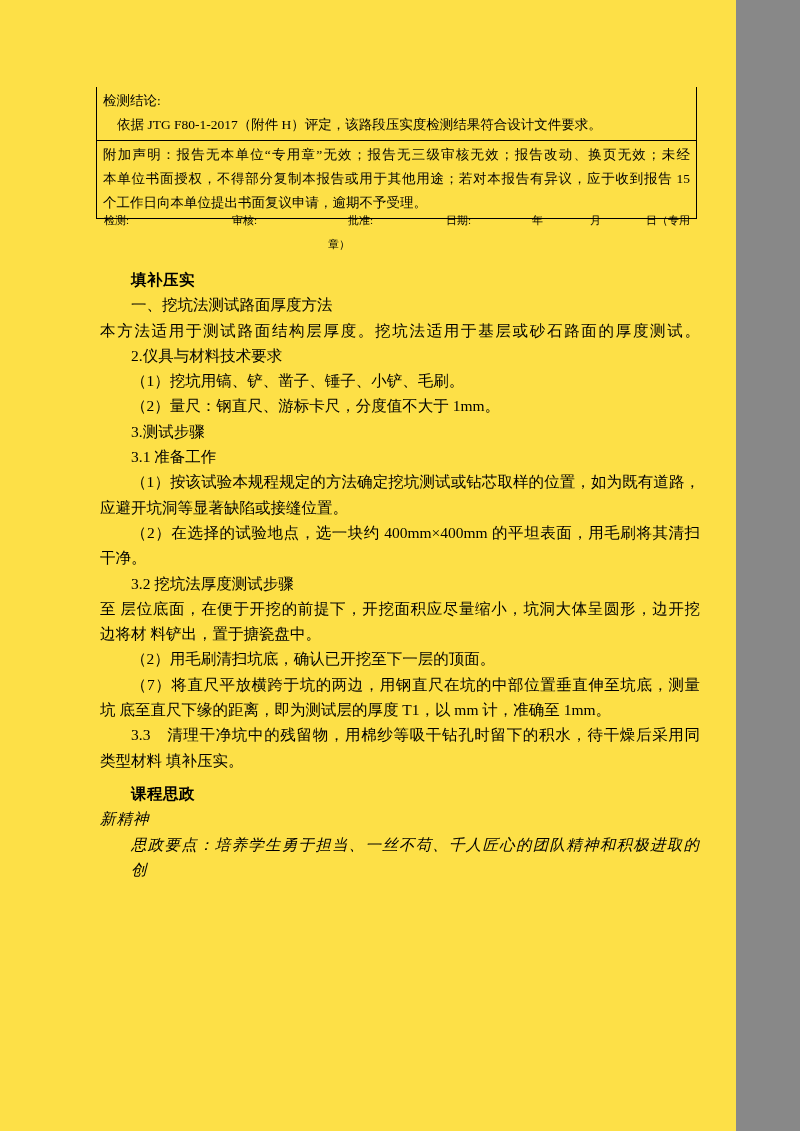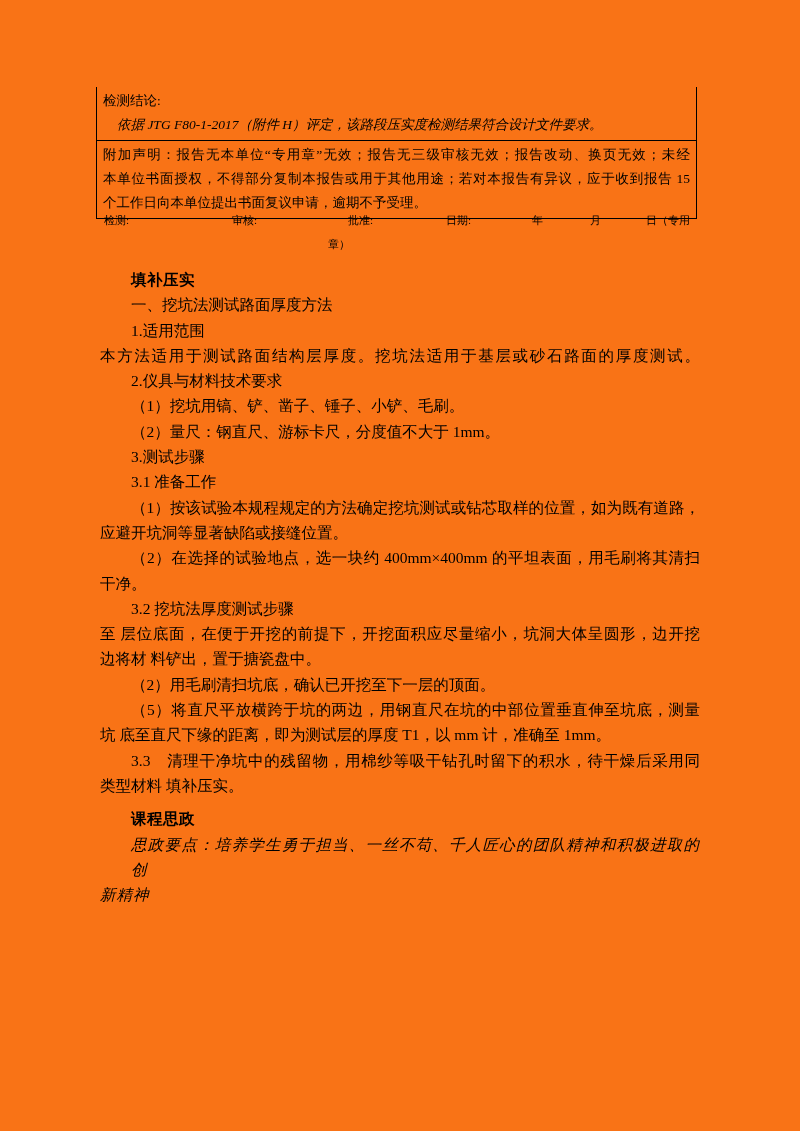--- a/index.html
+++ b/index.html
@@ -1,36 +1,36 @@
 <!DOCTYPE html>
 <html><head>
 <meta charset="utf-8">
 <style>
   html,body{margin:0;padding:0;background:#888;}
   .page{
     position:relative;
-    width:800px;height:1131px;
-    background:#f97316;
+    width:736px;height:1131px;
+    background:#fde047;
     font-family:"Liberation Serif","DejaVu Serif",serif;
     color:#000;
     overflow:hidden;
   }
   
   .rtable{
     position:absolute;left:96px;top:87px;width:601px;
     border-left:1.5px solid #000;
     border-right:1.5px solid #000;
     border-bottom:1.5px solid #000;
     box-sizing:border-box;
     font-size:13.5px;
   }
   .trow{padding:2px 6px 3px 6px;}
   .row-conclusion{border-bottom:1.5px solid #000;}
   .tline{line-height:24px;white-space:pre-wrap;}
-  .ind1{text-indent:14px;font-style:italic;}
+  .ind1{text-indent:14px;}
   .jf{text-align:justify;text-align-last:justify;}
   
   .sigrow{
     position:absolute;left:96px;top:211px;width:610px;height:52px;
     font-size:11px;
   }
   .sigrow span{position:absolute;top:2px;white-space:pre;}
   .sp0{left:8px;}  .sp1{left:136px;} .sp2{left:252px;text-align:center;}
   .sp3{left:350px;text-align:right;} .sp4{left:436px;} .sp5{left:494px;} .sp6{left:550px;}
   .sig-wrap{position:absolute;left:232px;top:26px;white-space:pre;}
@@ -74,40 +74,39 @@
     <span class="sp5">月</span>
     <span class="sp6">日（专用</span>
     <div class="sig-wrap">章）</div>
   </div>
 
   <div class="docbody">
 
     <div class="line ind2 hd">填补压实</div>
 
     <div class="line ind2">一、挖坑法测试路面厚度方法</div>
-    <div class="line ind2">1.适用范围</div>
     <div class="line jf">本方法适用于测试路面结构层厚度。挖坑法适用于基层或砂石路面的厚度测试。</div>
     <div class="line ind2">2.仪具与材料技术要求</div>
     <div class="line ind2">（1）挖坑用镐、铲、凿子、锤子、小铲、毛刷。</div>
     <div class="line ind2">（2）量尺：钢直尺、游标卡尺，分度值不大于 1mm。</div>
     <div class="line ind2">3.测试步骤</div>
     <div class="line ind2">3.1 准备工作</div>
     <div class="line ind2 jf">（1）按该试验本规程规定的方法确定挖坑测试或钻芯取样的位置，如为既有道路，</div>
     <div class="line">应避开坑洞等显著缺陷或接缝位置。</div>
     <div class="line ind2 jf">（2）在选择的试验地点，选一块约 400mm×400mm 的平坦表面，用毛刷将其清扫</div>
     <div class="line">干净。</div>
     <div class="line ind2">3.2 挖坑法厚度测试步骤</div>
     <div class="line jf">至 层位底面，在便于开挖的前提下，开挖面积应尽量缩小，坑洞大体呈圆形，边开挖</div>
     <div class="line">边将材 料铲出，置于搪瓷盘中。</div>
     <div class="line ind2">（2）用毛刷清扫坑底，确认已开挖至下一层的顶面。</div>
-    <div class="line ind2 jf">（5）将直尺平放横跨于坑的两边，用钢直尺在坑的中部位置垂直伸至坑底，测量</div>
+    <div class="line ind2 jf">（7）将直尺平放横跨于坑的两边，用钢直尺在坑的中部位置垂直伸至坑底，测量</div>
     <div class="line">坑 底至直尺下缘的距离，即为测试层的厚度 T1，以 mm 计，准确至 1mm。</div>
     <div class="line ind2 jf">3.3　清理干净坑中的残留物，用棉纱等吸干钻孔时留下的积水，待干燥后采用同</div>
     <div class="line">类型材料 填补压实。</div>
 
     <div class="spacer"></div>
 
     <div class="line ind2 hd">课程思政</div>
+    <div class="line kai">新精神</div>
     <div class="line ind2 kai jf">思政要点：培养学生勇于担当、一丝不苟、千人匠心的团队精神和积极进取的创</div>
-    <div class="line kai">新精神</div>
 
   </div>
 </div>
 
 </body></html>

